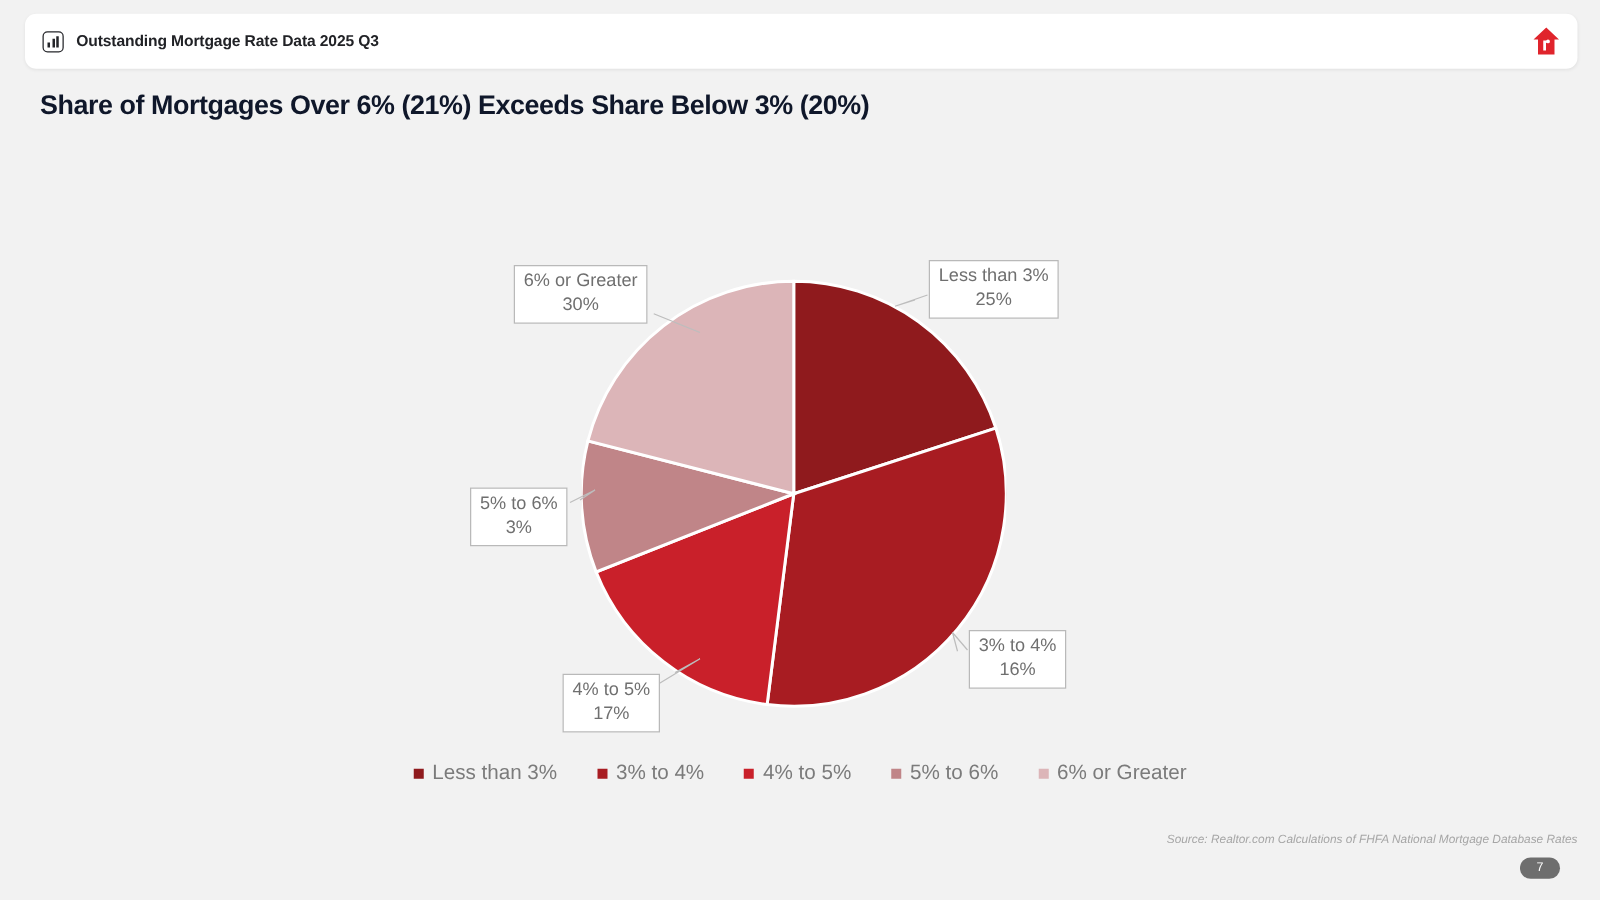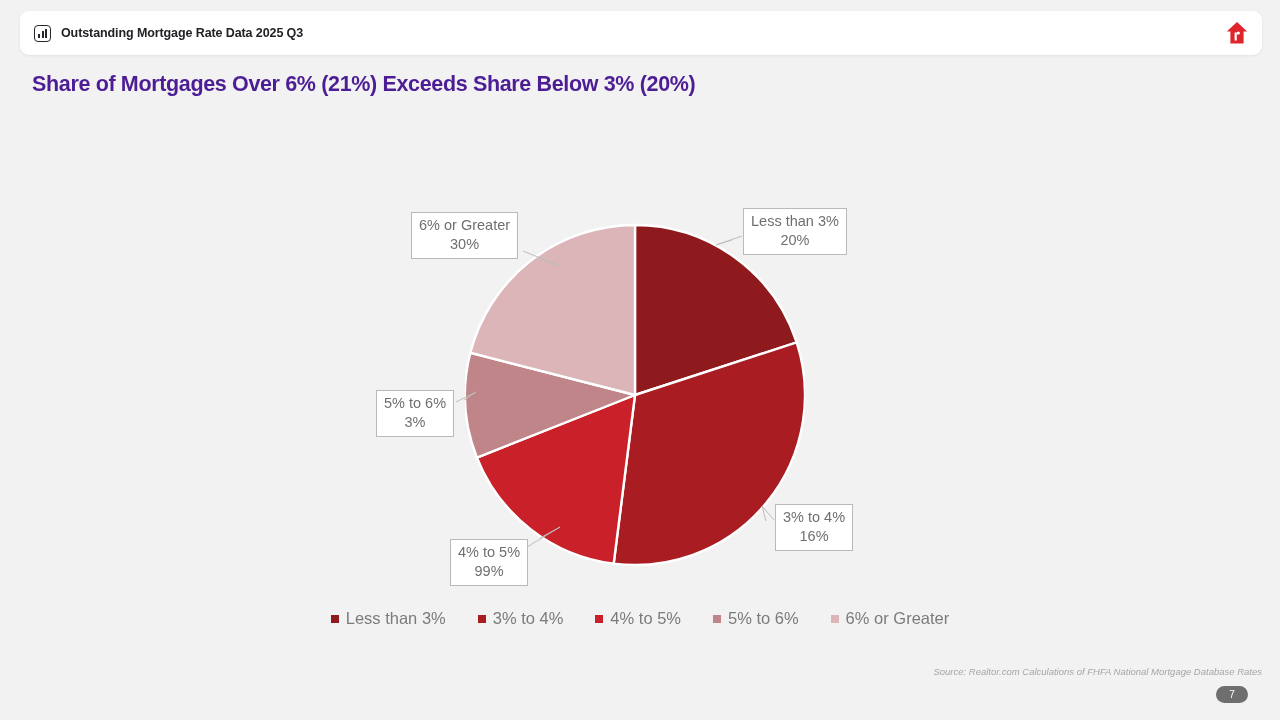--- a/index.html
+++ b/index.html
@@ -66,21 +66,21 @@
   .topbar-right { margin-left: auto; display:flex; align-items:center; }
   .realtor-logo { width: 22px; height: 24px; display:block; }
 
   
   .slide-heading {
     position: absolute;
     left: 32px;
     top: 72px;
     font-size: 21.5px;
     font-weight: bold;
-    color: #4c1d95;
+    color: #0f172a;
     letter-spacing: -0.35px;
     white-space: nowrap;
   }
 
   
   .chart-title {
     position: absolute;
     left: 290px;
     top: 122px;
     width: 700px;
@@ -205,31 +205,31 @@
   <svg style="position:absolute;left:0;top:0;width:1280px;height:720px;pointer-events:none;">
     <polyline points="742,236 716,245 732,240" fill="none" stroke="#bdbdbd" stroke-width="1"></polyline>
     <polyline points="774,520 762,506 766,521" fill="none" stroke="#bdbdbd" stroke-width="1"></polyline>
     <polyline points="527,547 560,527 540,538" fill="none" stroke="#bdbdbd" stroke-width="1"></polyline>
     <polyline points="456,402 476,392 464,400" fill="none" stroke="#bdbdbd" stroke-width="1"></polyline>
     <polyline points="523,251 560,266 540,258" fill="none" stroke="#bdbdbd" stroke-width="1"></polyline>
   </svg>
 
   <div class="callout co-lt3">
     <span>Less than 3%</span>
-    <span class="l2">20%</span>
+    <span class="l2">25%</span>
   </div>
 
   <div class="callout co-3to4">
     <span>3% to 4%</span>
     <span class="l2">16%</span>
   </div>
 
   <div class="callout co-4to5">
     <span>4% to 5%</span>
-    <span class="l2">99%</span>
+    <span class="l2">17%</span>
   </div>
 
   <div class="callout co-5to6">
     <span>5% to 6%</span>
     <span class="l2">3%</span>
   </div>
 
   <div class="callout co-6plus">
     <span>6% or Greater</span>
     <span class="l2">30%</span>

